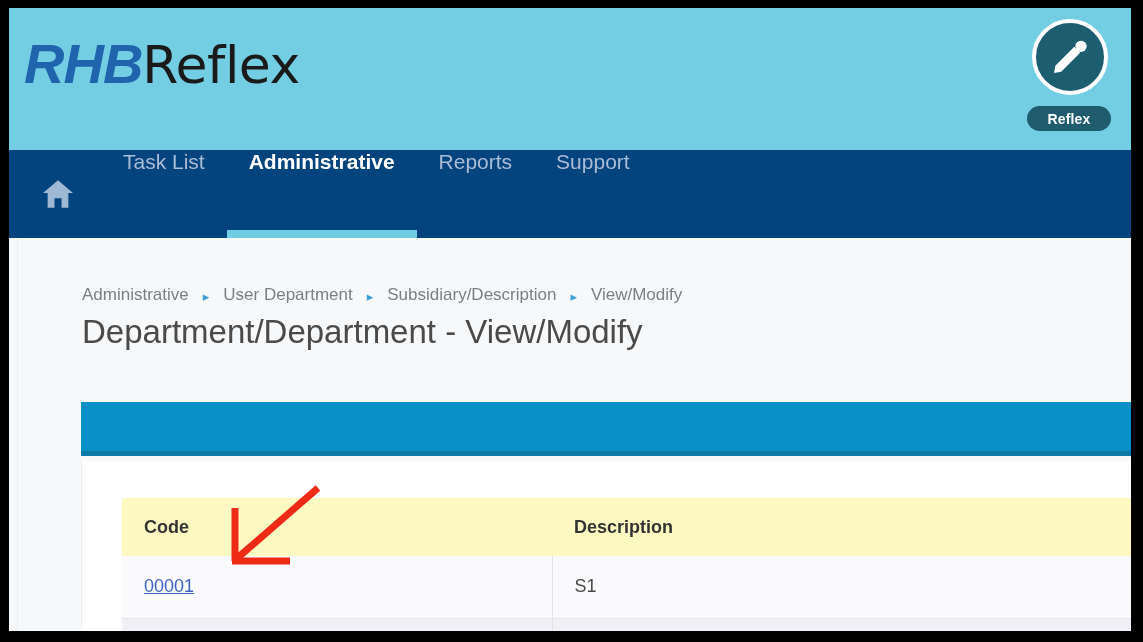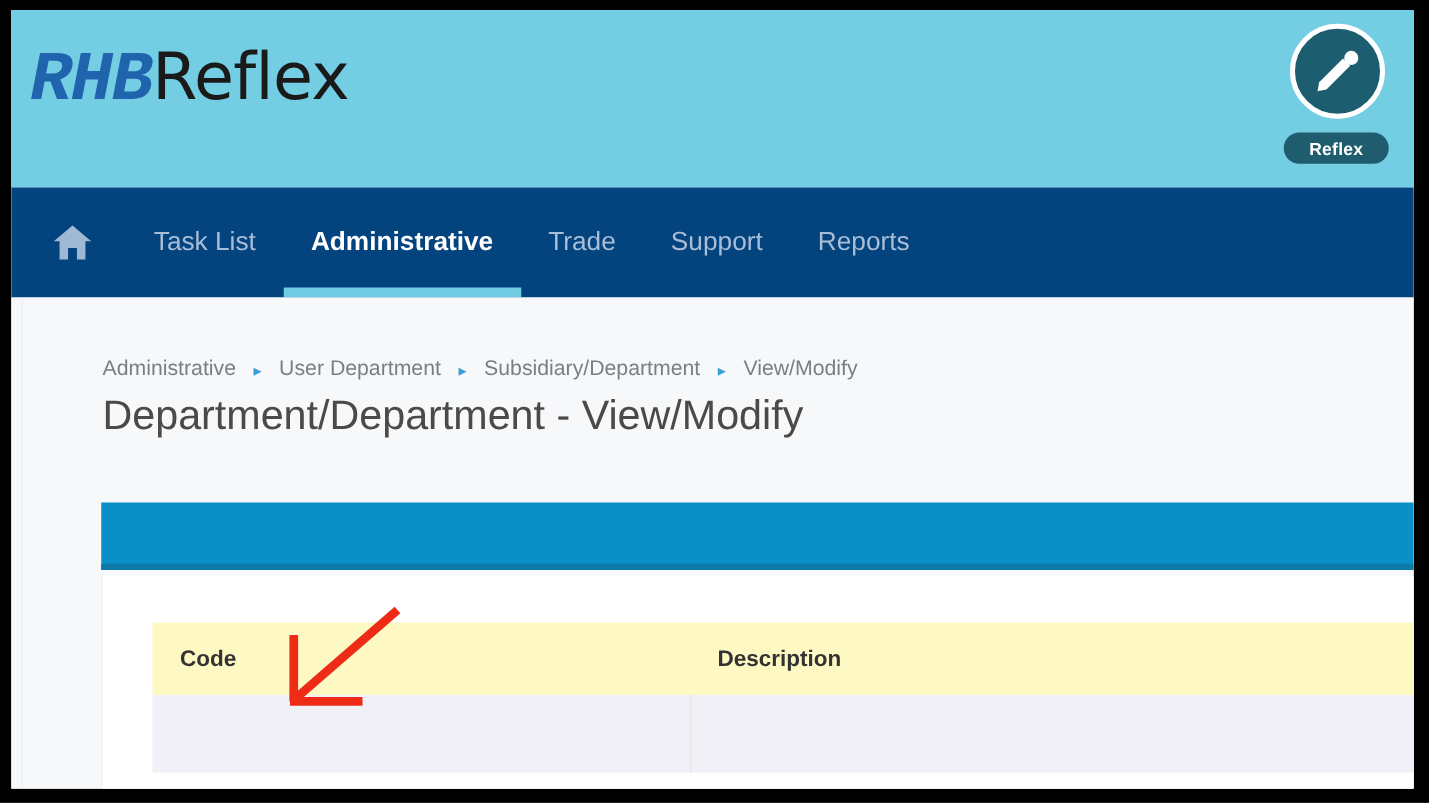--- a/index.html
+++ b/index.html
@@ -42,21 +42,21 @@
 
   #logo {
     position: absolute;
     left: 15px;
     top: 28px;
     white-space: nowrap;
     line-height: 1;
     user-select: none;
   }
   #logo .rhb {
-    font-family: Liberation Mono, monospace;
+    font-family: Liberation Sans, sans-serif;
     font-size: 56px;
     font-weight: 700;
     font-style: italic;
     letter-spacing: -1px;
     color: #1f64ad;
   }
   #logo .reflex {
     font-family: "DejaVu Sans", sans-serif;
     font-size: 52px;
     font-weight: 400;
@@ -123,21 +123,20 @@
     display: flex;
     align-items: center;
     height: 88px;
   }
   #home-item svg { display: block; }
 
   .nav-item {
     position: relative;
     height: 88px;
     display: flex;
-    align-items: center;
     padding: 0 22px;
     font-size: 21px;
     color: #a9bdd6;
     white-space: nowrap;
     cursor: pointer;
   }
   .nav-item.active {
     color: #ffffff;
     font-weight: 700;
   }
@@ -300,39 +299,36 @@
           </span>
         </div>
 
         <div class="nav-item">
           <span>Task List</span>
         </div>
         <div class="nav-item active">
           <span>Administrative</span>
         </div>
         <div class="nav-item">
-          <span>Trade</span>
+          <span>Reports</span>
         </div>
         <div class="nav-item">
           <span>Support</span>
-        </div>
-        <div class="nav-item">
-          <span>Reports</span>
         </div>
       </div>
     </div>
 
     <div id="content">
 
       <div id="breadcrumb">
         <span class="crumb">Administrative</span>
         <span class="sep">▸</span>
         <span class="crumb">User Department</span>
         <span class="sep">▸</span>
-        <span class="crumb">Subsidiary/Department</span>
+        <span class="crumb">Subsidiary/Description</span>
         <span class="sep">▸</span>
         <span class="crumb">View/Modify</span>
       </div>
 
       <h1 id="page-title">Department/Department - View/Modify</h1>
 
       <div id="panel-head">
         <span></span>
       </div>
       <div id="panel-body"></div>
@@ -342,20 +338,26 @@
           <col class="c-code">
           <col class="c-desc">
         </colgroup>
         <thead>
           <tr>
             <th>Code</th>
             <th>Description</th>
           </tr>
         </thead>
         <tbody>
+          <tr class="row-odd">
+            <td>
+              <span class="cell-link">00001</span>
+            </td>
+            <td>S1</td>
+          </tr>
           <tr class="row-even">
             <td></td>
             <td></td>
           </tr>
         </tbody>
       </table>
     </div>
 
     <svg id="annotation" viewBox="0 0 1122 623">
       <g stroke="#ee2b17" stroke-width="7" fill="none" stroke-linecap="butt">

